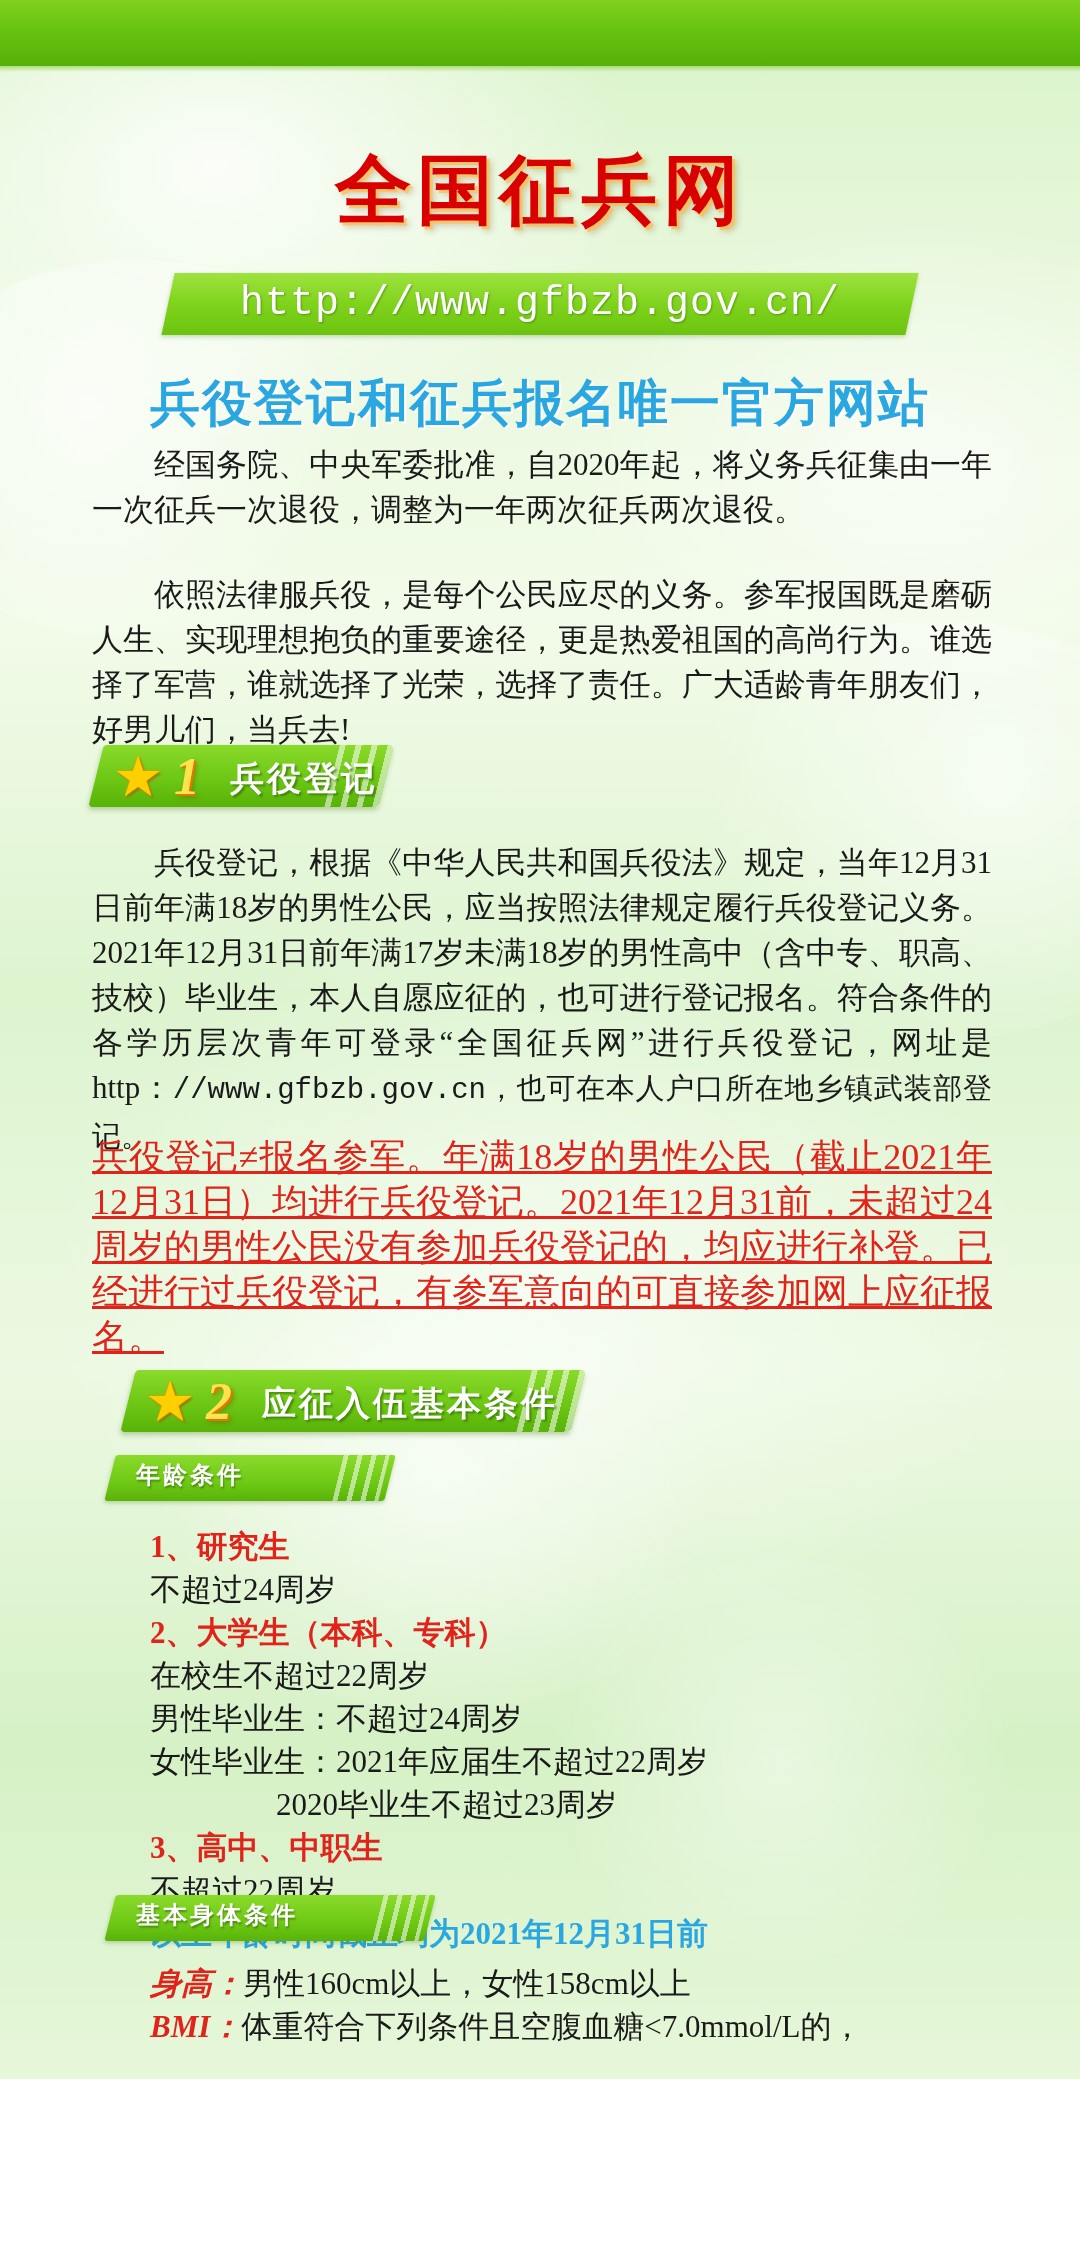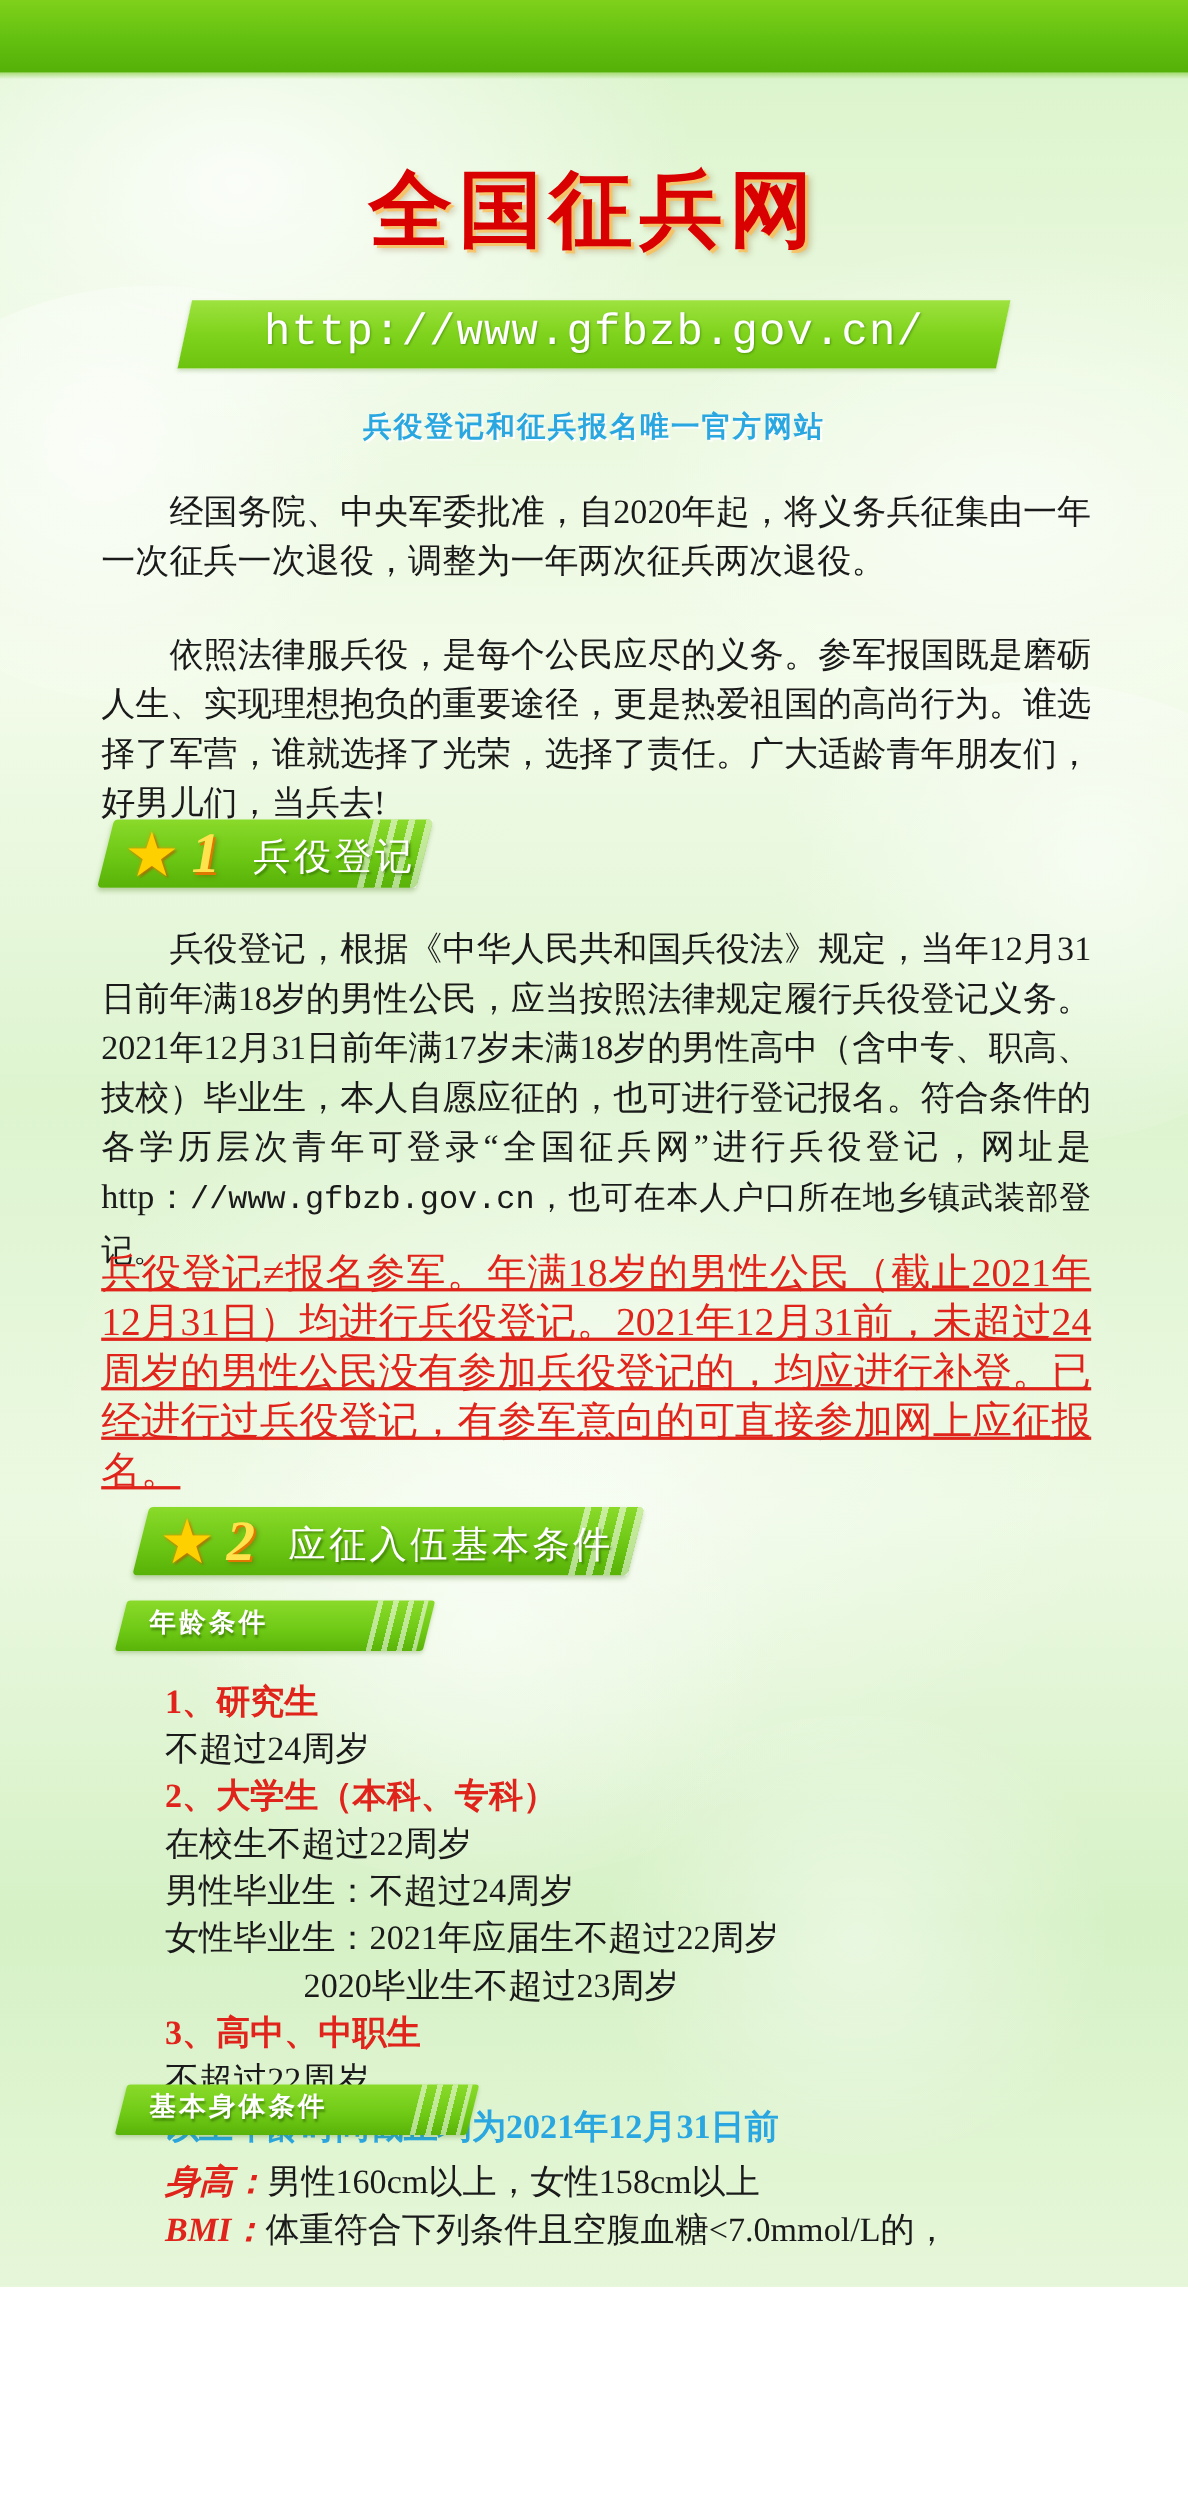--- a/index.html
+++ b/index.html
@@ -78,21 +78,21 @@
     text-shadow: 1px 1px 2px rgba(40,90,0,0.45);
   }
 
   .subtitle {
     position: absolute;
     left: 0; top: 370px;
     width: 1080px;
     text-align: center;
     font-family: "Liberation Serif", serif;
     font-weight: bold;
-    font-size: 26px;
+    font-size: 50px;
     color: #2aa7e0;
     letter-spacing: 2px;
     text-shadow: 2px 2px 0 rgba(255,255,255,0.9);
   }
 
   .para {
     position: absolute;
     font-family: "Liberation Serif", serif;
     font-size: 31px;
     line-height: 45px;
@@ -135,21 +135,21 @@
     font-style: italic;
     font-weight: bold;
     font-size: 52px;
     color: #ffe34d;
     text-shadow: 2px 2px 0 #e07800, 3px 3px 5px rgba(100,50,0,0.4);
   }
   .banner-label {
     position: absolute;
     left: 134px; top: 11px;
     font-family: "Liberation Serif", serif;
-    font-weight: normal;
+    font-weight: bold;
     font-size: 34px;
     letter-spacing: 3px;
     color: #ffffff;
     text-shadow: 2px 2px 2px rgba(40,90,0,0.55);
   }
   .banner-stripes {
     position: absolute;
     top: 0; height: 62px; width: 54px;
     transform: skewX(-14deg);
     background: repeating-linear-gradient(90deg, rgba(255,255,255,0.55) 0 6px, rgba(255,255,255,0) 6px 16px);

